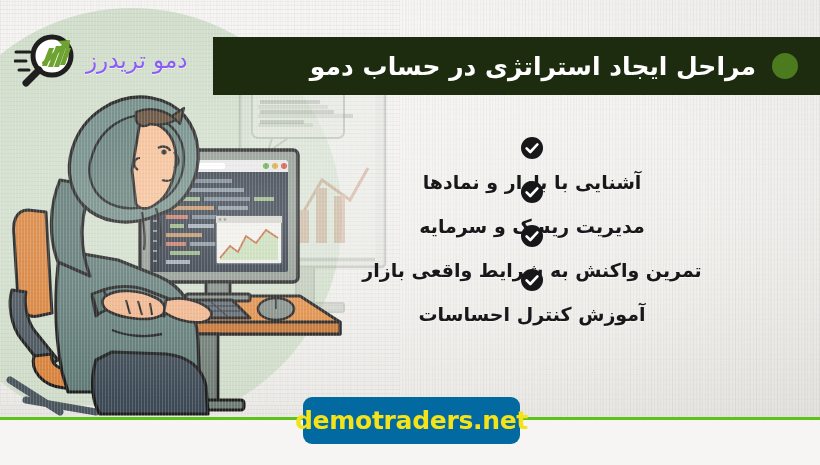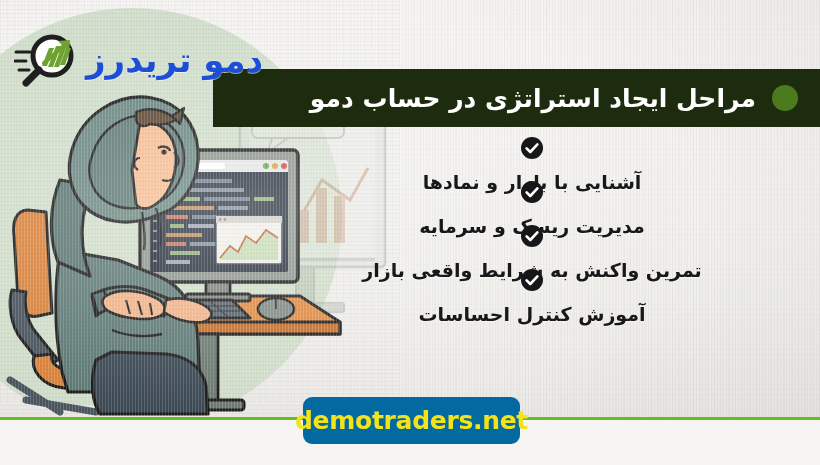--- a/index.html
+++ b/index.html
@@ -71,23 +71,23 @@
     position: absolute;
     left: 14px;
     top: 30px;
     display: flex;
     flex-direction: row;
     align-items: center;
     gap: 6px;
     z-index: 30;
   }
   .logo-text {
-    font-size: 34px;
-    font-weight: 700;
-    color: #1d4ed8;
+    font-size: 23px;
+    font-weight: 400;
+    color: #8b5cf6;
     letter-spacing: -0.5px;
     direction: rtl;
     text-shadow: 0 1px 0 rgba(255,255,255,0.55);
     white-space: nowrap;
   }
   .logo-mark { width: 66px; height: 60px; flex: 0 0 auto; }
 
   
   .header-bar {
     position: absolute;
@@ -96,21 +96,20 @@
     width: 607px;
     height: 58px;
     background: #1d2c0e;
     display: flex;
     flex-direction: row;
     align-items: center;
     justify-content: flex-start;
     padding-right: 22px;
     box-sizing: border-box;
     z-index: 25;
-    margin-top: 32px;
   }
   .header-bullet {
     width: 26px;
     height: 26px;
     border-radius: 50%;
     background: #4c7a1f;
     flex: 0 0 auto;
     margin-left: 16px;
   }
   .header-title {

